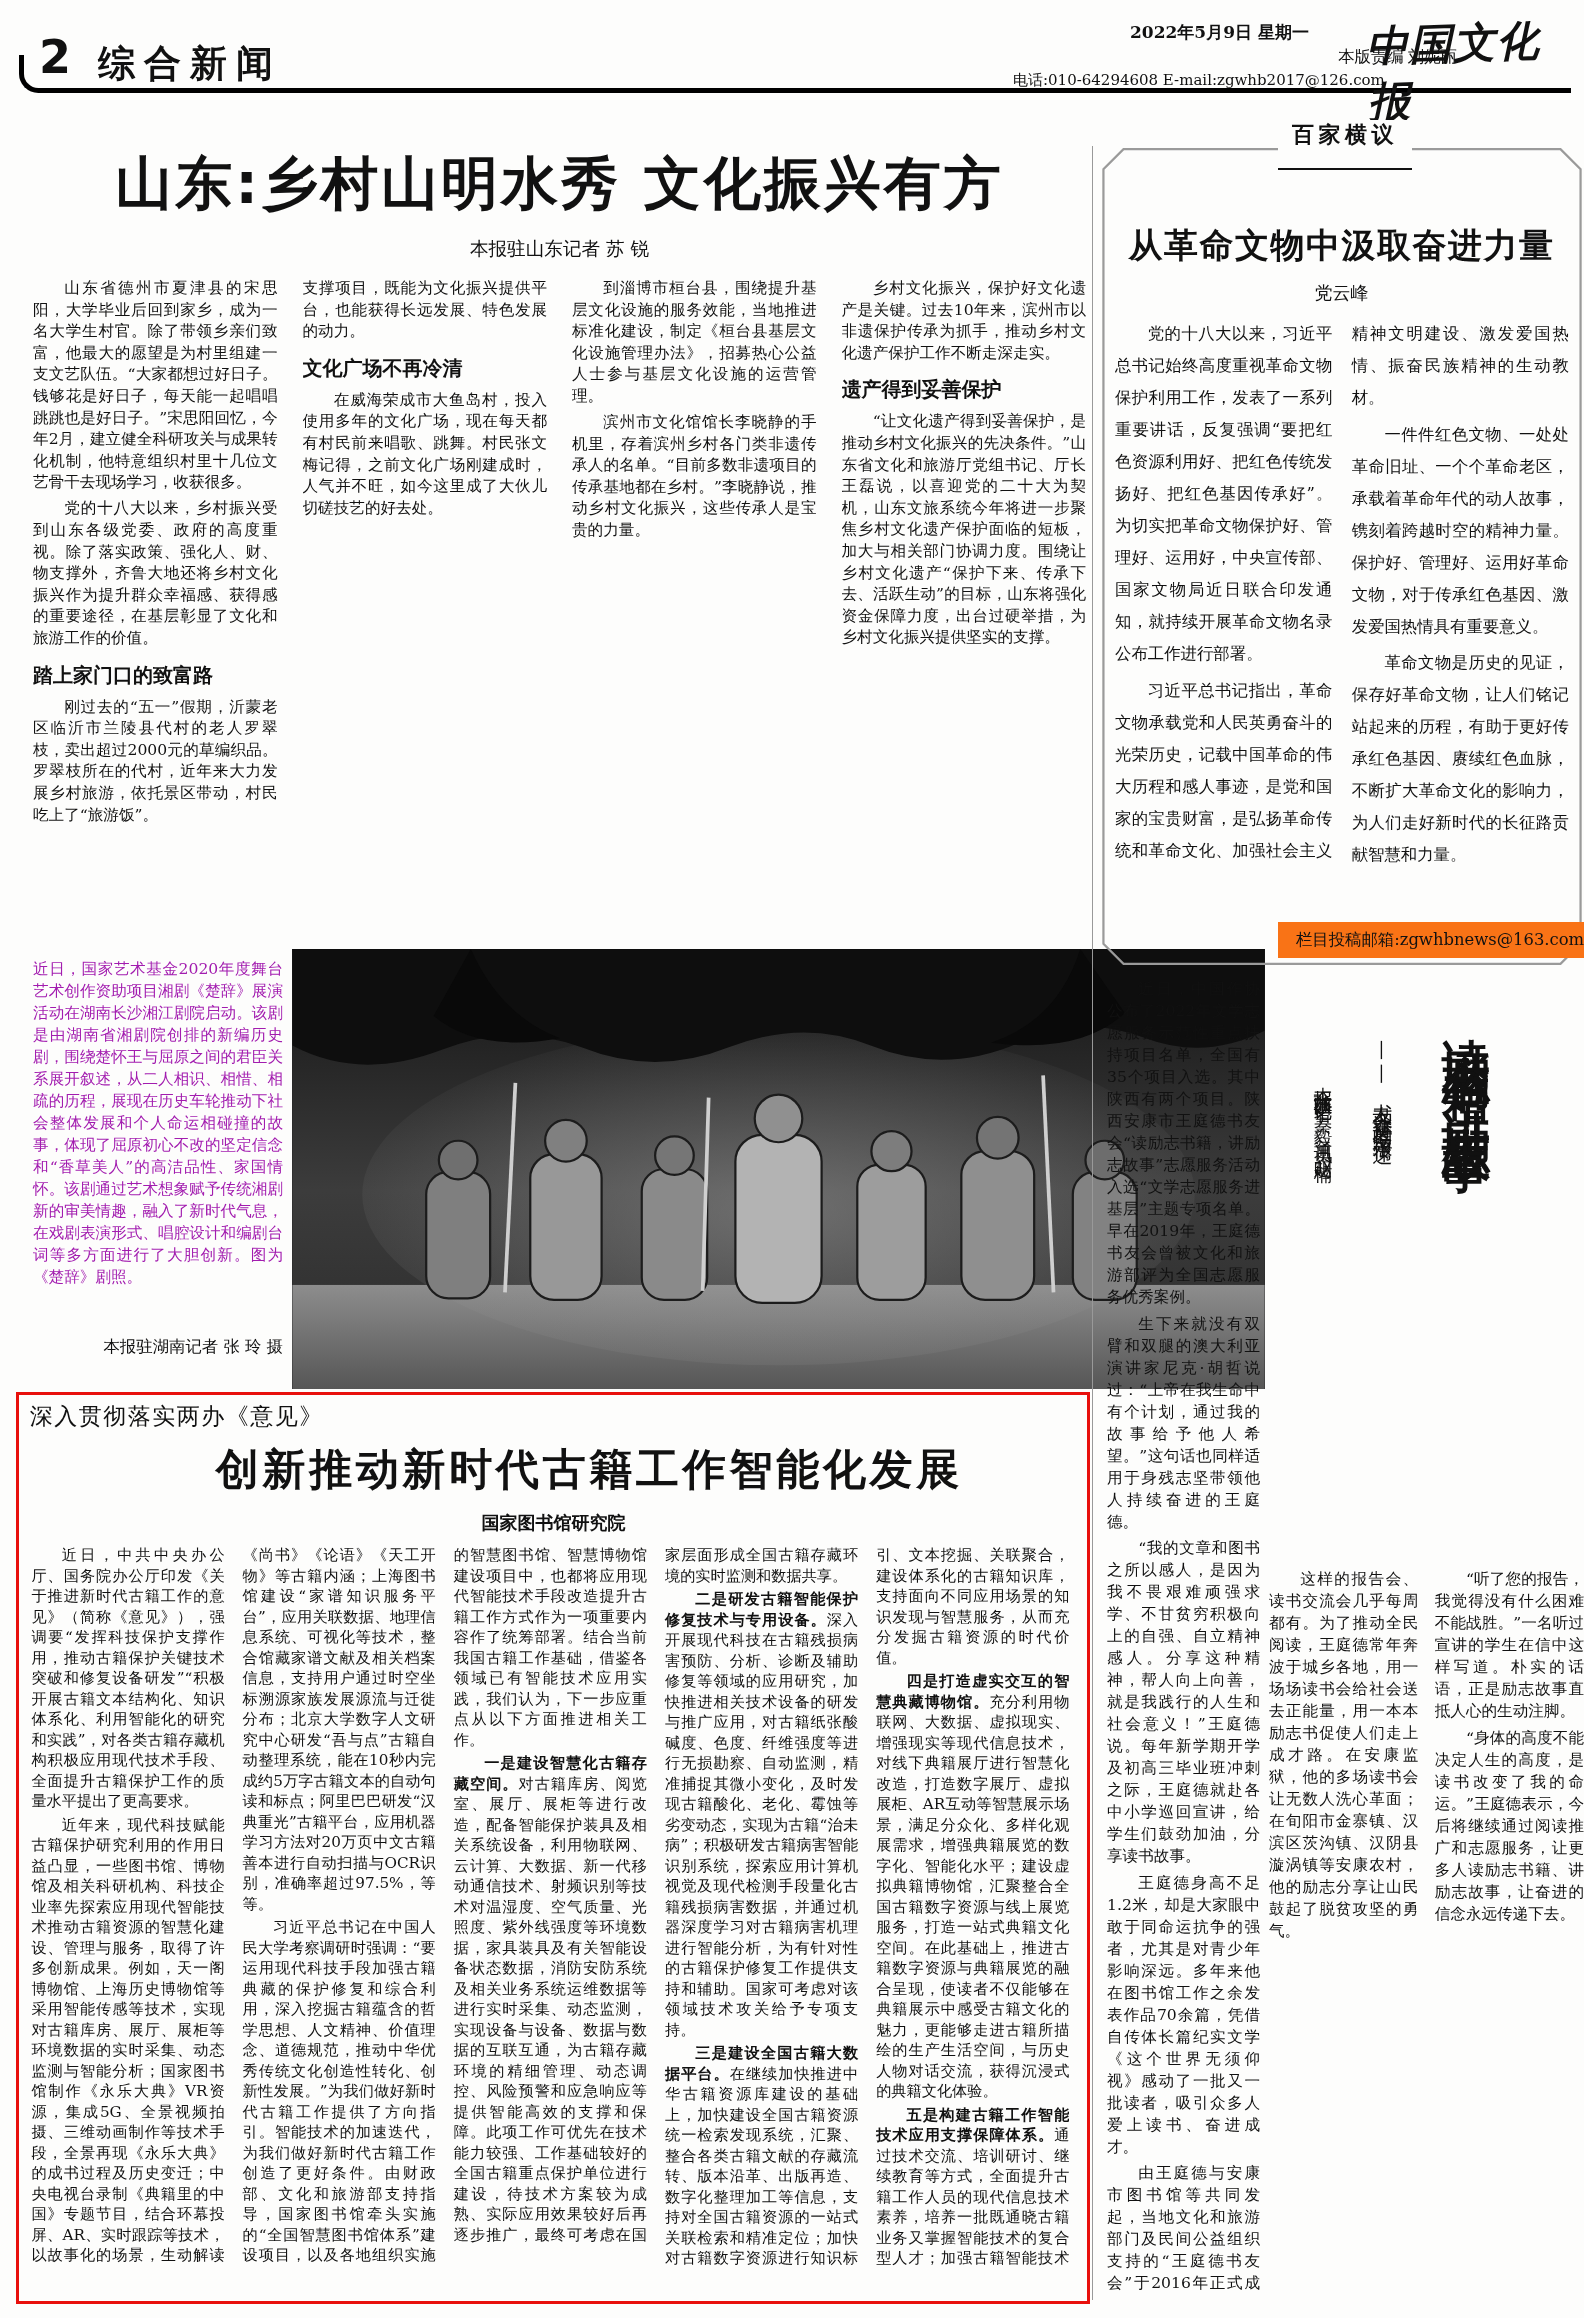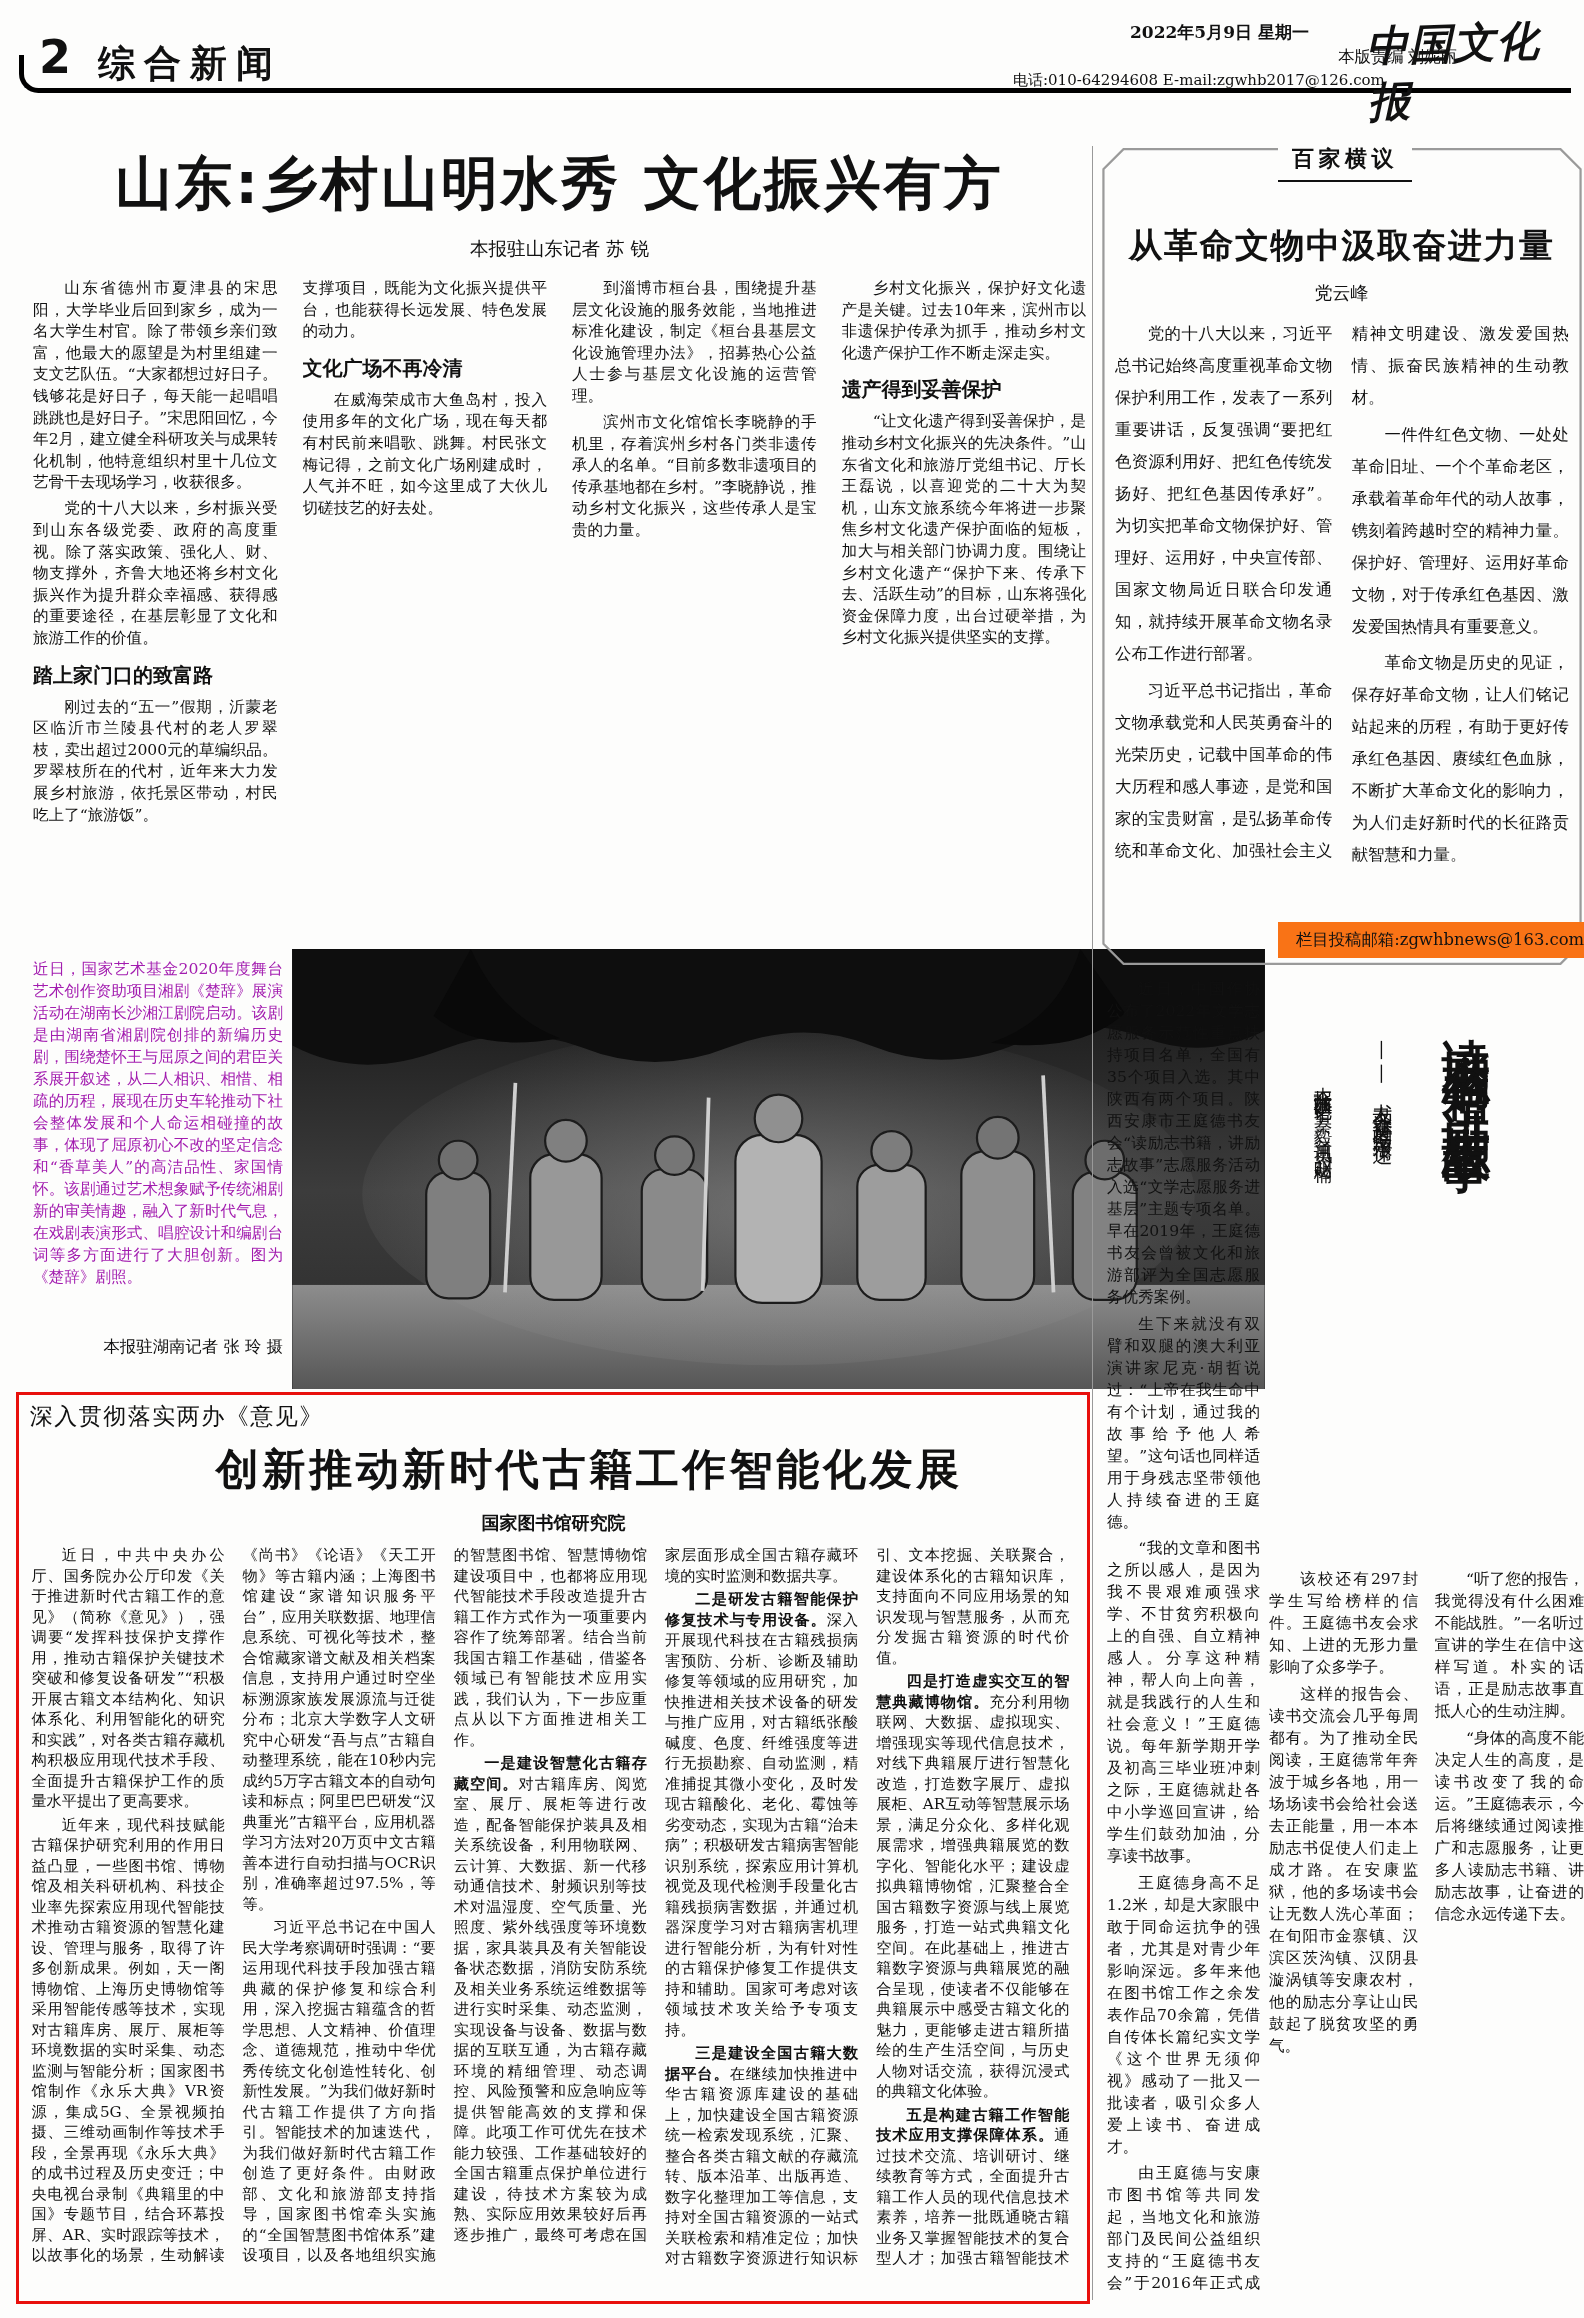--- a/index.html
+++ b/index.html
@@ -25,22 +25,22 @@
   .main-cols{left:33px;top:278px;width:1053px;height:666px;display:flex;gap:25px;}
   .mcol{flex:1;overflow:hidden;font-size:15.6px;line-height:21.6px;}
   .subhead{font-family:"DejaVu Sans","Liberation Sans",sans-serif;font-weight:bold;font-size:20px;
            margin:15px 0 10.4px 0;text-indent:0;}
   
   .photo{left:292px;top:949px;width:973px;height:440px;background:#222;}
   .caption{left:33px;top:958px;width:250px;font-size:15.6px;line-height:22px;color:#a21caf;}
   .credit{left:33px;top:1336px;width:250px;text-align:right;font-size:16.4px;padding-right:3px;}
   
   .cm-box-svg{left:1101px;top:147px;}
-  .cm-label{left:1278px;top:144px;width:134px;text-align:center;background:#fdfdfc;font-size:22px;
-            font-weight:bold;letter-spacing:4.5px;border-bottom:2.2px solid #111;padding-bottom:6px;}
+  .cm-label{left:1278px;top:120px;width:134px;text-align:center;background:#fdfdfc;font-size:22px;
+            font-weight:bold;letter-spacing:4.5px;border-bottom:2.2px solid #111;padding-bottom:18px;}
   .cm-hl{left:1114px;top:223px;width:455px;text-align:center;font-size:34px;font-weight:bold;letter-spacing:1.5px;}
   .cm-au{left:1114px;top:281px;width:455px;text-align:center;font-size:18px;}
   .cm-body{left:1115px;top:318px;width:454px;height:592px;column-count:2;column-gap:19.3px;
            font-size:16.4px;line-height:32px;overflow:hidden;}
   .email-bar{left:1278px;top:922px;width:324px;height:36px;background:#f97316;text-align:center;
              font-size:16.4px;line-height:36px;}
   .vdivider{left:1092px;top:146px;width:0;height:2154px;border-left:1.5px solid #999;}
   
   .guji-box{left:16.4px;top:1392px;width:1068px;height:906px;border:3px solid #e8100c;background:#fdfdfc;}
   .guji-kicker{left:10.4px;top:6px;font-size:23px;letter-spacing:1.5px;}
@@ -187,21 +187,20 @@
     <p>生下来就没有双臂和双腿的澳大利亚演讲家尼克·胡哲说过：“上帝在我生命中有个计划，通过我的故事给予他人希望。”这句话也同样适用于身残志坚带领他人持续奋进的王庭德。</p>
     <p>“我的文章和图书之所以感人，是因为我不畏艰难顽强求学、不甘贫穷积极向上的自强、自立精神感人。分享这种精神，帮人向上向善，就是我践行的人生和社会意义！”王庭德说。每年新学期开学及初高三毕业班冲刺之际，王庭德就赴各中小学巡回宣讲，给学生们鼓劲加油，分享读书故事。</p>
     <p>王庭德身高不足1.2米，却是大家眼中敢于同命运抗争的强者，尤其是对青少年影响深远。多年来他在图书馆工作之余发表作品70余篇，凭借自传体长篇纪实文学《这个世界无须仰视》感动了一批又一批读者，吸引众多人爱上读书、奋进成才。</p>
     <p>由王庭德与安康市图书馆等共同发起，当地文化和旅游部门及民间公益组织支持的“王庭德书友会”于2016年正式成立。</p>
   </div>
   <div class="abs sy-title">读励志书籍  讲励志故事</div>
   <div class="abs sy-sub">——书友会让奋进的信念永传递</div>
   <div class="abs sy-by">本报驻陕西记者 秦 毅  通讯员 赵明楠</div>
   <div class="abs sy-cols">
     <div class="c just">
-      <p>该校还有297封学生写给榜样的信件。王庭德书友会求知、上进的无形力量影响了众多学子。</p>
       <p>这样的报告会、读书交流会几乎每周都有。为了推动全民阅读，王庭德常年奔波于城乡各地，用一场场读书会给社会送去正能量，用一本本励志书促使人们走上成才路。在安康监狱，他的多场读书会让无数人洗心革面；在旬阳市金寨镇、汉滨区茨沟镇、汉阴县漩涡镇等安康农村，他的励志分享让山民鼓起了脱贫攻坚的勇气。</p>
     </div>
     <div class="c just">
       <p>“听了您的报告，我觉得没有什么困难不能战胜。”一名听过宣讲的学生在信中这样写道。朴实的话语，正是励志故事直抵人心的生动注脚。</p>
       <p>“身体的高度不能决定人生的高度，是读书改变了我的命运。”王庭德表示，今后将继续通过阅读推广和志愿服务，让更多人读励志书籍、讲励志故事，让奋进的信念永远传递下去。</p>
     </div>
   </div>
 
 </div>
 

